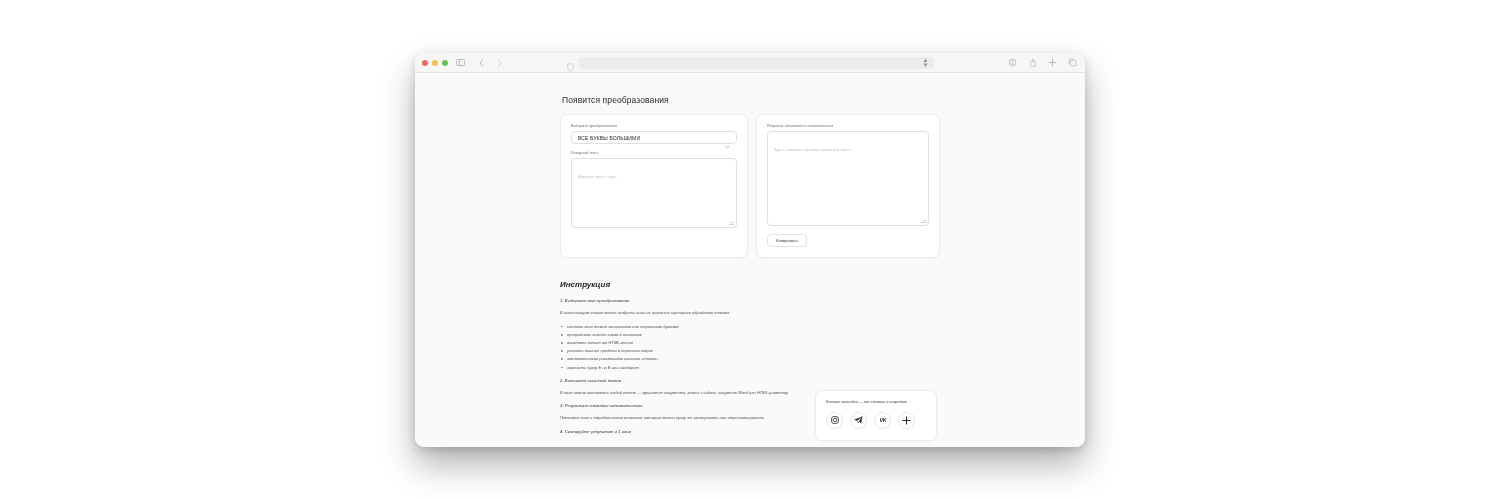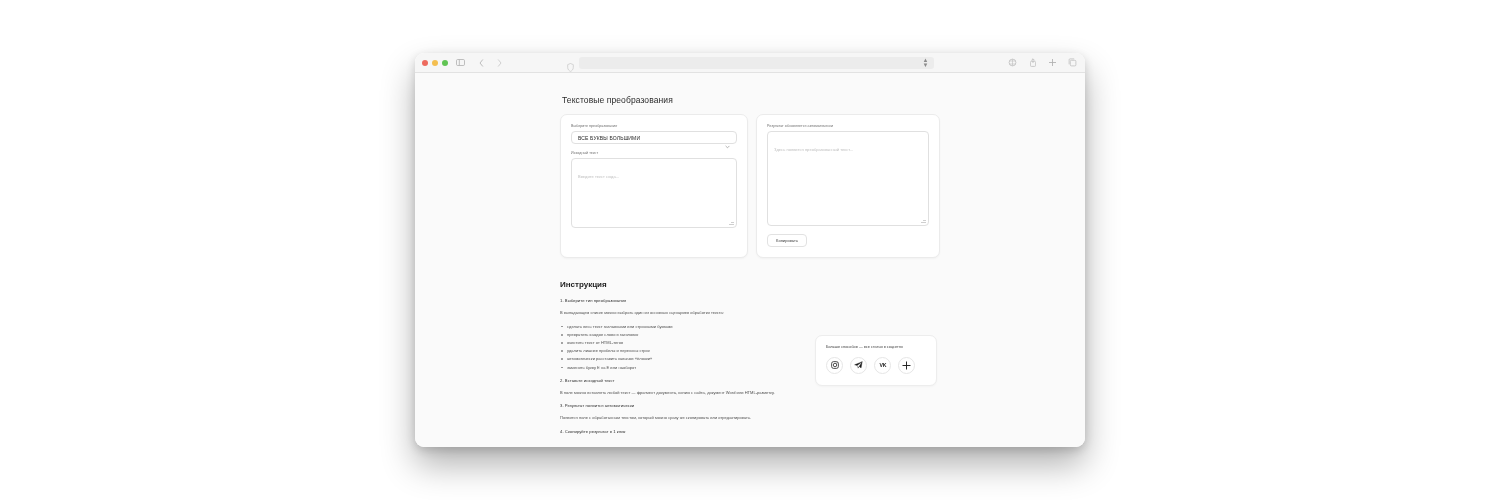--- a/index.html
+++ b/index.html
@@ -165,21 +165,21 @@
     border: 1px solid #e2e2e2;
     border-radius: 4px;
     background: #fff;
     padding: 3px 8px;
     font-size: 4px;
     color: #3b3b3b;
     letter-spacing: .05px;
   }
 
   
-  .lower { display: flex; gap: 10px; margin-top: 22px; align-items: center; }
+  .lower { display: flex; gap: 10px; margin-top: 22px; align-items: flex-end; font-style: italic; }
   .instructions { width: 245px; }
   .instr-title {
     font-size: 8px;
     color: #232323;
     margin-bottom: 9px;
   }
   .step {
     font-size: 4.2px;
     color: #2e2e2e;
     margin-bottom: 7px;
@@ -307,21 +307,21 @@
               <path d="M1.1 6.3 V1.8 A0.9 0.9 0 0 1 2 0.9 H6.2" fill="none" stroke="#6f6f6f" stroke-width="0.7"></path>
             </svg>
         </span>
       </div>
     </div>
 
     <div class="viewport">
       <div class="page">
         <div class="container">
 
-          <h1 class="page-title">Текстовые преобразования</h1>
+          <h1 class="page-title">Появится преобразования</h1>
 
           <div class="tool-row">
 
             <div class="card card-left">
               <div class="field-label">Выберите преобразование</div>
               <div class="select-box">
                 <span class="select-value">ВСЕ БУКВЫ БОЛЬШИМИ</span>
                 <span class="select-caret">
                   <svg width="5" height="5" viewBox="0 0 5 5">
                       <polyline points="0.9,1.7 2.5,3.3 4.1,1.7" fill="none" stroke="#8d8d8d" stroke-width="0.65" stroke-linecap="round" stroke-linejoin="round"></polyline>

